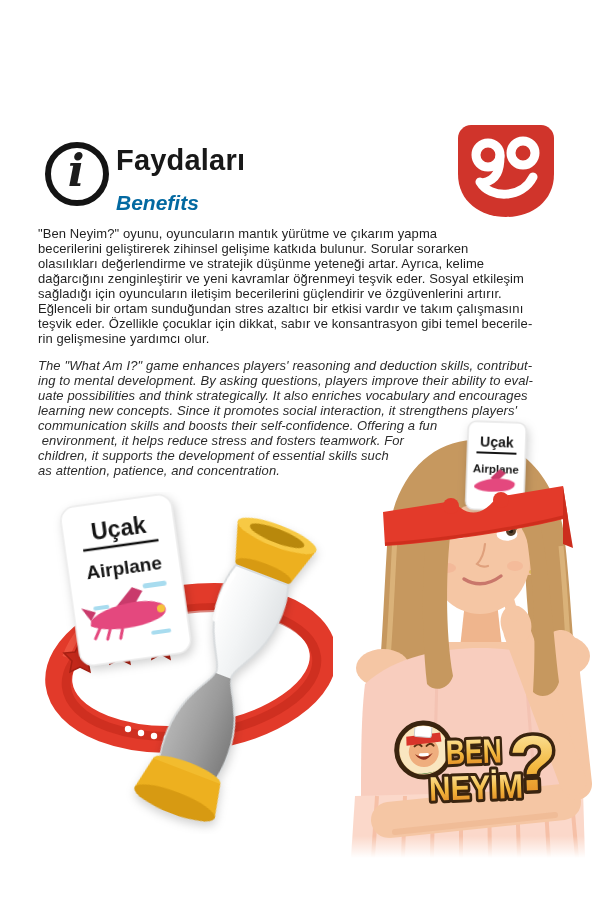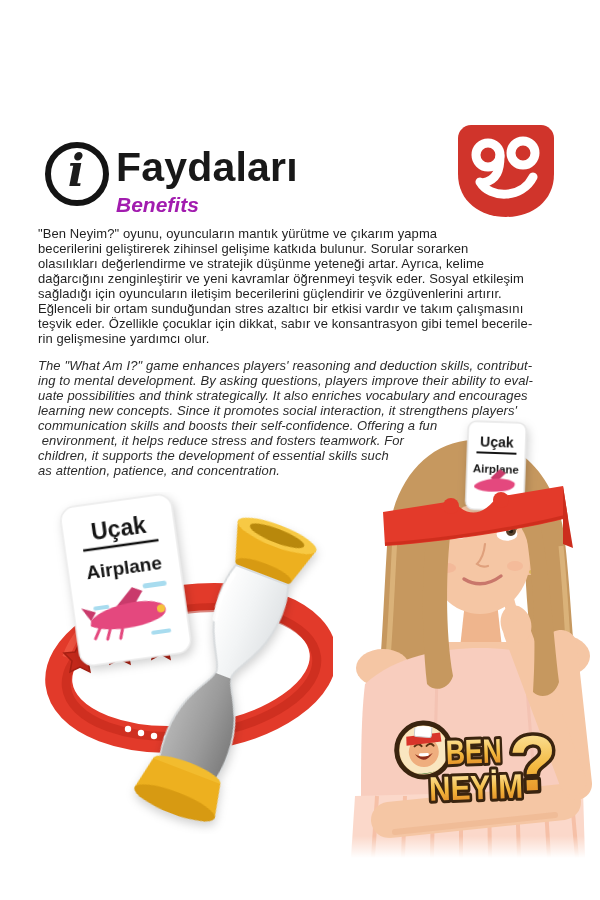--- a/index.html
+++ b/index.html
@@ -11,22 +11,22 @@
   .info-badge {
     position:absolute; left:45px; top:142px; width:52px; height:52px;
     border:6px solid #141414; border-radius:50%;
     display:flex; align-items:center; justify-content:center;
   }
   .info-badge span {
     font-family:"DejaVu Serif", serif; font-style:italic; font-weight:700;
     font-size:44px; line-height:1; transform:translate(-1px,-3px);
   }
   .title-block { position:absolute; left:116px; top:144px; }
-  .page-title { margin:0; font-size:41px; font-weight:800; letter-spacing:0.2px; color:#181818; }
-  .page-subtitle { font-size:21px; font-style:italic; font-weight:600; color:#a21caf; margin-top:2px; }
+  .page-title { margin:0; font-size:29px; font-weight:800; letter-spacing:0.2px; color:#181818; }
+  .page-subtitle { font-size:21px; font-style:italic; font-weight:600; color:#0369a1; margin-top:14px; }
   .go-logo { position:absolute; left:454px; top:122px; }
   
   .para { position:absolute; left:38px; white-space:pre; }
   .para.tr { top:226px; font-size:13px; line-height:15px; font-weight:500; color:#1f1f1f; letter-spacing:0.1px; }
   .para.en { top:358px; font-size:13px; line-height:15px; font-style:italic; font-weight:500; color:#2b2b2b; letter-spacing:0.1px; }
   
   .product-photo { position:absolute; left:28px; top:492px; }
   .girl-photo { position:absolute; left:325px; top:416px; }
   .game-logo { position:absolute; left:394px; top:704px; z-index:5; }
   .shadowed { filter:drop-shadow(2px 4px 5px rgba(0,0,0,0.18)); }

